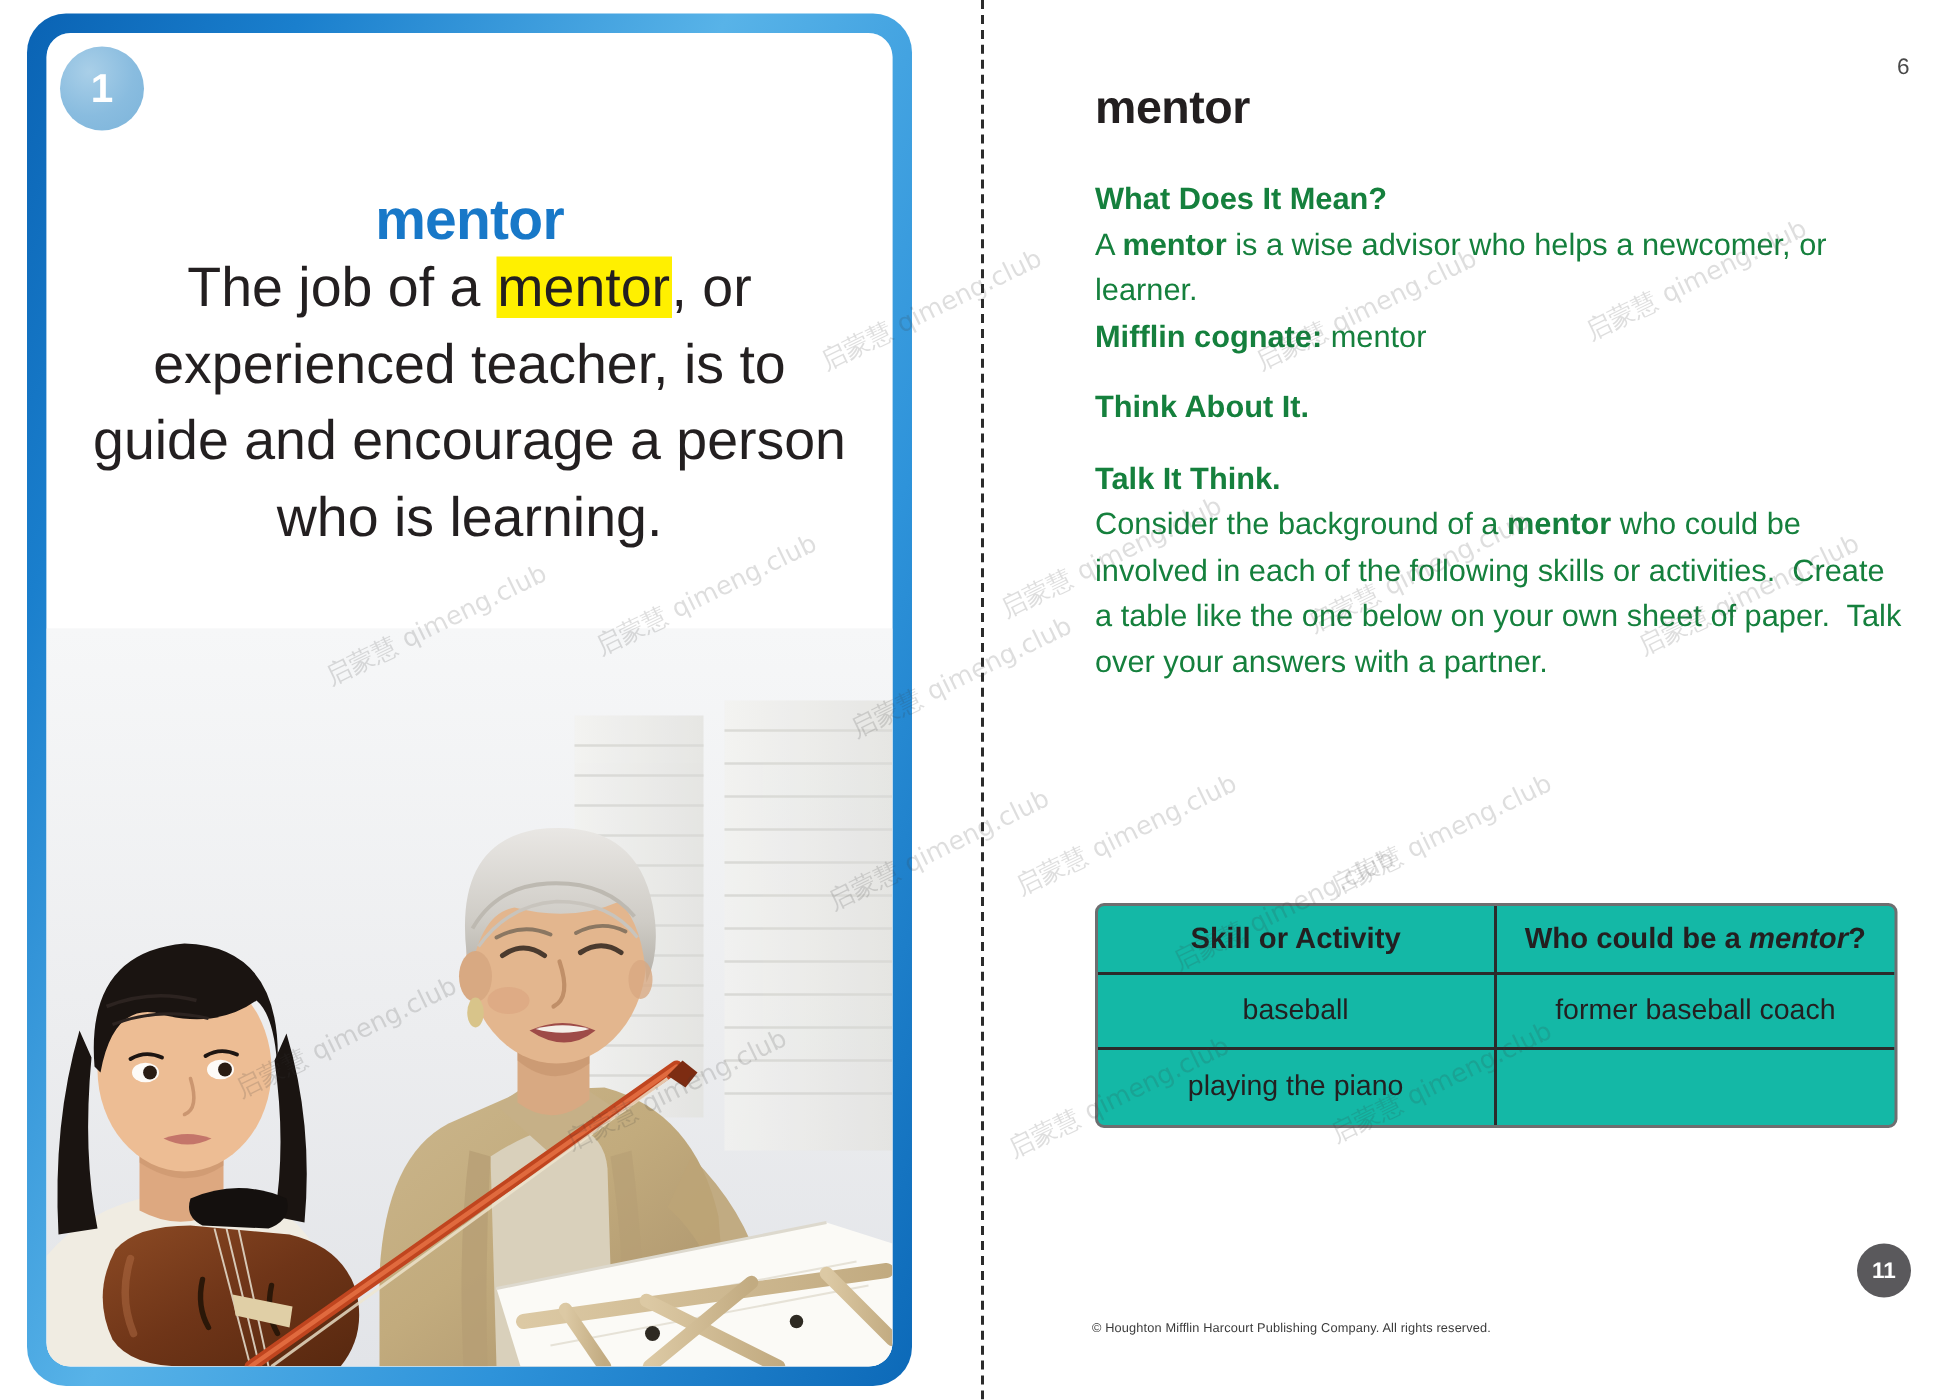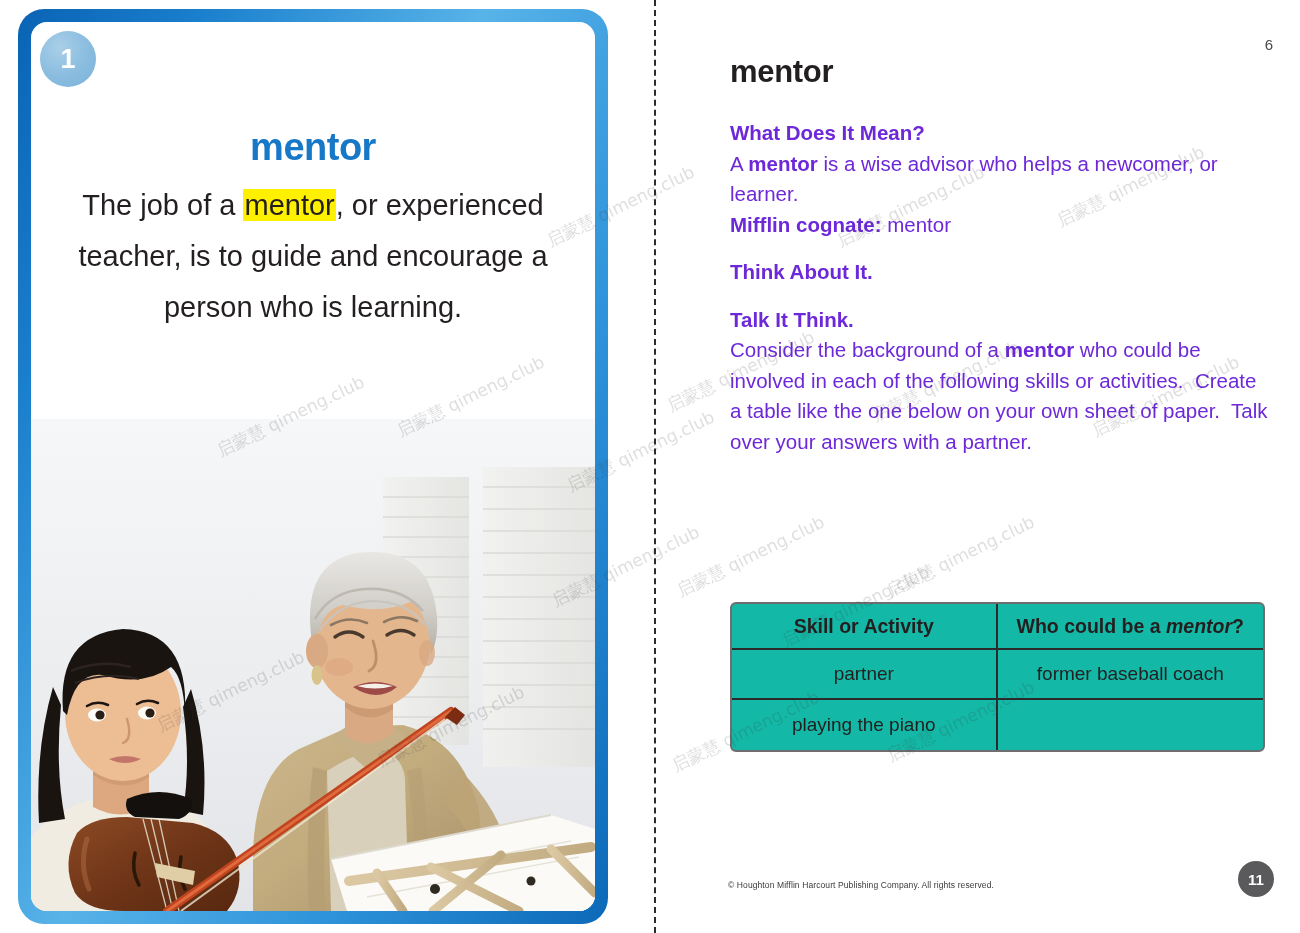--- a/index.html
+++ b/index.html
@@ -73,25 +73,25 @@
     width: 100%;
     text-align: center;
     font-size: 38px;
     font-weight: bold;
     color: #1878c8;
     letter-spacing: -0.5px;
   }
 
   .card-def {
     position: absolute;
-    top: 158px;
+    top: 144px;
     left: 0;
     width: 100%;
     text-align: center;
-    font-size: 29px;
+    font-size: 37px;
     line-height: 51px;
     color: #231f20;
     font-weight: 400;
     padding: 0 22px;
     box-sizing: border-box;
   }
   .hl {
     background: #fff000;
     padding: 0 1px;
   }
@@ -132,21 +132,21 @@
     letter-spacing: -0.3px;
     color: #231f20;
   }
   .rp-body {
     position: absolute;
     left: 70px;
     top: 118px;
     width: 540px;
     font-size: 20.5px;
     line-height: 30.5px;
-    color: #6d28d9;
+    color: #15803d;
   }
   .rp-head {
     font-weight: bold;
     display: block;
   }
   .rp-para { display: block; }
   .rp-gap { height: 17px; }
   b { font-weight: bold; }
 
   
@@ -193,21 +193,21 @@
     position: absolute;
     left: 68px;
     top: 880px;
     font-size: 8.5px;
     color: #3a3a3a;
     letter-spacing: 0.1px;
   }
   .folio-badge {
     position: absolute;
     right: 26px;
-    top: 861px;
+    top: 829px;
     width: 36px;
     height: 36px;
     border-radius: 50%;
     background: #5a595c;
     color: #ffffff;
     font-size: 15px;
     font-weight: bold;
     display: flex;
     align-items: center;
     justify-content: center;
@@ -445,21 +445,21 @@
   </div>
 
   <div class="skill-table-wrap">
     <table class="skill-table">
       <tbody>
         <tr>
           <th>Skill or Activity</th>
           <th><span>Who could be a </span><span class="ital">mentor</span><span>?</span></th>
         </tr>
         <tr>
-          <td>partner</td>
+          <td>baseball</td>
           <td>former baseball coach</td>
         </tr>
         <tr>
           <td>playing the piano</td>
           <td></td>
         </tr>
       </tbody>
     </table>
   </div>
 

